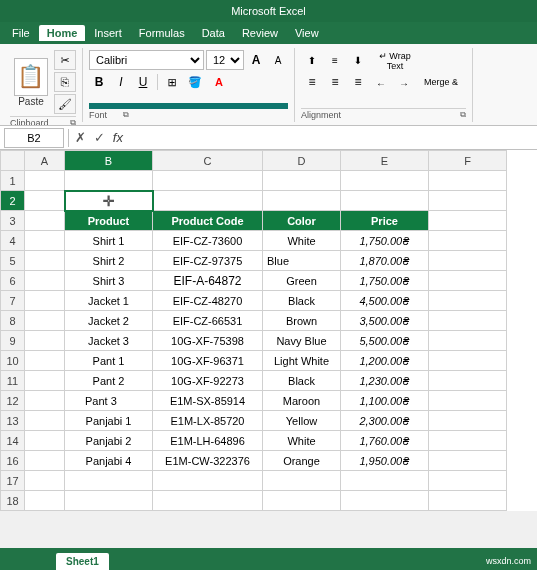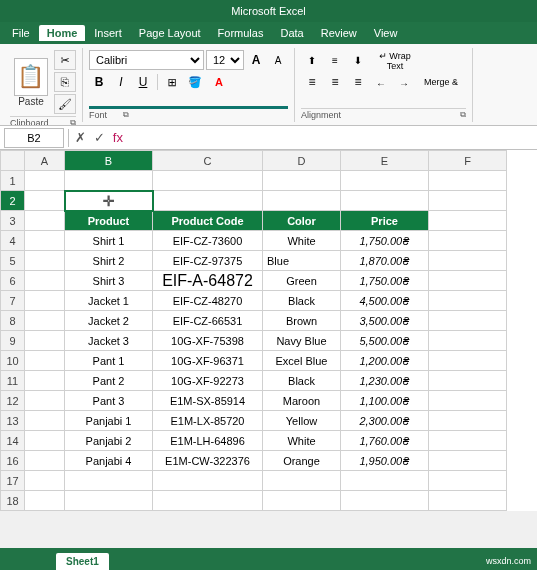--- a/index.html
+++ b/index.html
@@ -9,21 +9,20 @@
 <body>
 
 <div style="background:#1e6e42;height:22px;display:flex;align-items:center;padding:0 8px;">
   <span style="color:white;font-size:11px;flex:1;text-align:center;">Microsoft Excel</span>
 </div>
 
 <div style="background:#217346;height:22px;display:flex;align-items:center;padding:0 4px;gap:1px;">
   <span style="color:white;font-size:11px;padding:2px 8px;cursor:pointer;">File</span>
   <span style="color:#217346;font-size:11px;padding:2px 8px;cursor:pointer;background:white;font-weight:bold;border-radius:2px 2px 0 0;">Home</span>
   <span style="color:white;font-size:11px;padding:2px 8px;cursor:pointer;">Insert</span>
-  <span style="color:white;font-size:11px;padding:2px 8px;cursor:pointer;">Page Layout</span>
   <span style="color:white;font-size:11px;padding:2px 8px;cursor:pointer;">Formulas</span>
   <span style="color:white;font-size:11px;padding:2px 8px;cursor:pointer;">Data</span>
   <span style="color:white;font-size:11px;padding:2px 8px;cursor:pointer;">Review</span>
   <span style="color:white;font-size:11px;padding:2px 8px;cursor:pointer;">View</span>
 </div>
 
 <div style="background:#f8f8f8;border-bottom:1px solid #c0c0c0;padding:4px 4px 0 4px;height:82px;overflow:hidden;">
   <div style="display:flex;height:74px;align-items:stretch;gap:0;">
 
     <div style="display:flex;flex-direction:column;align-items:center;border-right:1px solid #d0d0d0;padding:2px 6px;min-width:60px;">
@@ -57,21 +56,21 @@
       </div>
       <div style="display:flex;gap:2px;margin-bottom:2px;align-items:center;">
         <button style="height:20px;min-width:20px;padding:0 3px;border:1px solid transparent;background:transparent;cursor:pointer;font-weight:bold;font-size:12px;">B</button>
         <button style="height:20px;min-width:20px;padding:0 3px;border:1px solid transparent;background:transparent;cursor:pointer;font-style:italic;font-size:12px;">I</button>
         <button style="height:20px;min-width:20px;padding:0 3px;border:1px solid transparent;background:transparent;cursor:pointer;text-decoration:underline;font-size:12px;">U</button>
         <span style="width:1px;height:16px;background:#ccc;margin:0 2px;"></span>
         <button style="height:20px;min-width:20px;padding:0 2px;border:1px solid transparent;background:transparent;cursor:pointer;font-size:11px;">⊞</button>
         <button style="height:20px;min-width:22px;padding:0 2px;border:1px solid transparent;background:transparent;cursor:pointer;font-size:11px;">🪣</button>
         <button style="height:20px;min-width:22px;padding:0 2px;border:1px solid transparent;background:transparent;cursor:pointer;font-size:11px;color:red;font-weight:bold;">A</button>
       </div>
-      <div style="font-size:9px;color:#555;border-top:3px solid #0f766e;width:100%;text-align:center;padding-top:1px;display:flex;justify-content:flex-start;align-items:center;margin-top:auto;gap:16px;">
+      <div style="font-size:9px;color:#555;border-top:6px solid #0f766e;width:100%;text-align:center;padding-top:1px;display:flex;justify-content:flex-start;align-items:center;margin-top:auto;gap:16px;">
         <span>Font</span>
           <span style="font-size:8px;">⧉</span>
       </div>
     </div>
 
     <div style="display:flex;flex-direction:column;border-right:1px solid #d0d0d0;padding:2px 6px;min-width:100px;">
       <div style="display:flex;gap:1px;margin-bottom:2px;">
         <button style="width:22px;height:20px;border:1px solid transparent;background:transparent;cursor:pointer;font-size:10px;">⬆</button>
         <button style="width:22px;height:20px;border:1px solid transparent;background:transparent;cursor:pointer;font-size:10px;">≡</button>
         <button style="width:22px;height:20px;border:1px solid transparent;background:transparent;cursor:pointer;font-size:10px;">⬇</button>
@@ -92,21 +91,21 @@
     </div>
 
   </div>
 </div>
 
 <div style="background:white;border-bottom:1px solid #c0c0c0;display:flex;align-items:center;height:24px;padding:0 4px;gap:4px;">
   <input type="text" value="B2" style="width: 60px; height: 20px; border: 1px solid rgb(187, 187, 187); font-size: 11px; padding: 0px 4px; text-align: center;">
   <div style="width:1px;height:18px;background:#c0c0c0;"></div>
   <span style="font-size:13px;color:#555;cursor:pointer;padding:0 2px;">✗</span>
   <span style="font-size:13px;color:#555;cursor:pointer;padding:0 2px;">✓</span>
-  <span style="font-size:13px;color:#be185d;cursor:pointer;padding:0 2px;">fx</span>
+  <span style="font-size:13px;color:#404040;cursor:pointer;padding:0 2px;font-style:italic;">fx</span>
   <input type="text" value="" style="flex: 1 1 0%; height: 20px; border: none; outline: none; font-size: 11px; padding: 0px 4px;">
 </div>
 
 <div style="overflow:hidden;background:white;">
   <table style="border-collapse:collapse;table-layout:fixed;">
     <colgroup>
       <col style="width:24px;">
       <col style="width:40px;">
       <col style="width:88px;">
       <col style="width:110px;">
@@ -168,21 +167,21 @@
           <td style="border: 1px solid rgb(208, 208, 208); height: 20px; padding: 0px 4px; font-size: 11px; text-align: center; white-space: nowrap; background: white;">Shirt 2</td>
           <td style="border: 1px solid rgb(208, 208, 208); height: 20px; padding: 0px 4px; font-size: 11px; text-align: center; white-space: nowrap; background: white;">EIF-CZ-97375</td>
           <td style="border: 1px solid rgb(208, 208, 208); height: 20px; padding: 0px 4px; font-size: 11px; text-align: left; white-space: nowrap; background: white;">Blue</td>
           <td style="border: 1px solid rgb(208, 208, 208); height: 20px; padding: 0px 4px; font-size: 11px; text-align: center; white-space: nowrap; background: white; font-style: italic;">1,870.00₴</td>
           <td style="border: 1px solid rgb(208, 208, 208); height: 20px; padding: 0px 4px; font-size: 11px; text-align: center; white-space: nowrap; background: white;"></td>
         </tr>
         <tr>
           <th style="background: rgb(242, 242, 242); border: 1px solid rgb(208, 208, 208); text-align: center; font-size: 11px; color: rgb(68, 68, 68); font-weight: normal; width: 24px; height: 20px;">6</th>
           <td style="border: 1px solid rgb(208, 208, 208); height: 20px; padding: 0px 4px; font-size: 11px; text-align: center; white-space: nowrap; background: white;"></td>
           <td style="border: 1px solid rgb(208, 208, 208); height: 20px; padding: 0px 4px; font-size: 11px; text-align: center; white-space: nowrap; background: white;">Shirt 3</td>
-          <td style="border: 1px solid rgb(208, 208, 208); height: 20px; padding: 0px 4px; font-size: 16px; text-align: center; white-space: nowrap; background: white;">EIF-A-64872</td>
+          <td style="border: 1px solid rgb(208, 208, 208); height: 20px; padding: 0px 4px; font-size: 12px; text-align: center; white-space: nowrap; background: white;">EIF-A-64872</td>
           <td style="border: 1px solid rgb(208, 208, 208); height: 20px; padding: 0px 4px; font-size: 11px; text-align: center; white-space: nowrap; background: white;">Green</td>
           <td style="border: 1px solid rgb(208, 208, 208); height: 20px; padding: 0px 4px; font-size: 11px; text-align: center; white-space: nowrap; background: white; font-style: italic;">1,750.00₴</td>
           <td style="border: 1px solid rgb(208, 208, 208); height: 20px; padding: 0px 4px; font-size: 11px; text-align: center; white-space: nowrap; background: white;"></td>
         </tr>
         <tr>
           <th style="background: rgb(242, 242, 242); border: 1px solid rgb(208, 208, 208); text-align: center; font-size: 11px; color: rgb(68, 68, 68); font-weight: normal; width: 24px; height: 20px;">7</th>
           <td style="border: 1px solid rgb(208, 208, 208); height: 20px; padding: 0px 4px; font-size: 11px; text-align: center; white-space: nowrap; background: white;"></td>
           <td style="border: 1px solid rgb(208, 208, 208); height: 20px; padding: 0px 4px; font-size: 11px; text-align: center; white-space: nowrap; background: white;">Jacket 1</td>
           <td style="border: 1px solid rgb(208, 208, 208); height: 20px; padding: 0px 4px; font-size: 11px; text-align: center; white-space: nowrap; background: white;">EIF-CZ-48270</td>
           <td style="border: 1px solid rgb(208, 208, 208); height: 20px; padding: 0px 4px; font-size: 11px; text-align: center; white-space: nowrap; background: white;">Black</td>
@@ -205,37 +204,37 @@
           <td style="border: 1px solid rgb(208, 208, 208); height: 20px; padding: 0px 4px; font-size: 11px; text-align: center; white-space: nowrap; background: white;">10G-XF-75398</td>
           <td style="border: 1px solid rgb(208, 208, 208); height: 20px; padding: 0px 4px; font-size: 11px; text-align: center; white-space: nowrap; background: white;">Navy Blue</td>
           <td style="border: 1px solid rgb(208, 208, 208); height: 20px; padding: 0px 4px; font-size: 11px; text-align: center; white-space: nowrap; background: white; font-style: italic;">5,500.00₴</td>
           <td style="border: 1px solid rgb(208, 208, 208); height: 20px; padding: 0px 4px; font-size: 11px; text-align: center; white-space: nowrap; background: white;"></td>
         </tr>
         <tr>
           <th style="background: rgb(242, 242, 242); border: 1px solid rgb(208, 208, 208); text-align: center; font-size: 11px; color: rgb(68, 68, 68); font-weight: normal; width: 24px; height: 20px;">10</th>
           <td style="border: 1px solid rgb(208, 208, 208); height: 20px; padding: 0px 4px; font-size: 11px; text-align: center; white-space: nowrap; background: white;"></td>
           <td style="border: 1px solid rgb(208, 208, 208); height: 20px; padding: 0px 4px; font-size: 11px; text-align: center; white-space: nowrap; background: white;">Pant 1</td>
           <td style="border: 1px solid rgb(208, 208, 208); height: 20px; padding: 0px 4px; font-size: 11px; text-align: center; white-space: nowrap; background: white;">10G-XF-96371</td>
-          <td style="border: 1px solid rgb(208, 208, 208); height: 20px; padding: 0px 4px; font-size: 11px; text-align: center; white-space: nowrap; background: white;">Excel Blue</td>
+          <td style="border: 1px solid rgb(208, 208, 208); height: 20px; padding: 0px 4px; font-size: 11px; text-align: center; white-space: nowrap; background: white;">Light White</td>
           <td style="border: 1px solid rgb(208, 208, 208); height: 20px; padding: 0px 4px; font-size: 11px; text-align: center; white-space: nowrap; background: white; font-style: italic;">1,200.00₴</td>
           <td style="border: 1px solid rgb(208, 208, 208); height: 20px; padding: 0px 4px; font-size: 11px; text-align: center; white-space: nowrap; background: white;"></td>
         </tr>
         <tr>
           <th style="background: rgb(242, 242, 242); border: 1px solid rgb(208, 208, 208); text-align: center; font-size: 11px; color: rgb(68, 68, 68); font-weight: normal; width: 24px; height: 20px;">11</th>
           <td style="border: 1px solid rgb(208, 208, 208); height: 20px; padding: 0px 4px; font-size: 11px; text-align: center; white-space: nowrap; background: white;"></td>
           <td style="border: 1px solid rgb(208, 208, 208); height: 20px; padding: 0px 4px; font-size: 11px; text-align: center; white-space: nowrap; background: white;">Pant 2</td>
           <td style="border: 1px solid rgb(208, 208, 208); height: 20px; padding: 0px 4px; font-size: 11px; text-align: center; white-space: nowrap; background: white;">10G-XF-92273</td>
           <td style="border: 1px solid rgb(208, 208, 208); height: 20px; padding: 0px 4px; font-size: 11px; text-align: center; white-space: nowrap; background: white;">Black</td>
           <td style="border: 1px solid rgb(208, 208, 208); height: 20px; padding: 0px 4px; font-size: 11px; text-align: center; white-space: nowrap; background: white; font-style: italic;">1,230.00₴</td>
           <td style="border: 1px solid rgb(208, 208, 208); height: 20px; padding: 0px 4px; font-size: 11px; text-align: center; white-space: nowrap; background: white;"></td>
         </tr>
         <tr>
           <th style="background: rgb(242, 242, 242); border: 1px solid rgb(208, 208, 208); text-align: center; font-size: 11px; color: rgb(68, 68, 68); font-weight: normal; width: 24px; height: 20px;">12</th>
           <td style="border: 1px solid rgb(208, 208, 208); height: 20px; padding: 0px 4px; font-size: 11px; text-align: center; white-space: nowrap; background: white;"></td>
-          <td style="border: 1px solid rgb(208, 208, 208); height: 20px; padding: 0px 0; font-size: 11px; text-align: center; white-space: nowrap; background: white;">Pant 3</td>
+          <td style="border: 1px solid rgb(208, 208, 208); height: 20px; padding: 0px 20px; font-size: 11px; text-align: left; white-space: nowrap; background: white;">Pant 3</td>
           <td style="border: 1px solid rgb(208, 208, 208); height: 20px; padding: 0px 4px; font-size: 11px; text-align: center; white-space: nowrap; background: white;">E1M-SX-85914</td>
           <td style="border: 1px solid rgb(208, 208, 208); height: 20px; padding: 0px 4px; font-size: 11px; text-align: center; white-space: nowrap; background: white;">Maroon</td>
           <td style="border: 1px solid rgb(208, 208, 208); height: 20px; padding: 0px 4px; font-size: 11px; text-align: center; white-space: nowrap; background: white; font-style: italic;">1,100.00₴</td>
           <td style="border: 1px solid rgb(208, 208, 208); height: 20px; padding: 0px 4px; font-size: 11px; text-align: center; white-space: nowrap; background: white;"></td>
         </tr>
         <tr>
           <th style="background: rgb(242, 242, 242); border: 1px solid rgb(208, 208, 208); text-align: center; font-size: 11px; color: rgb(68, 68, 68); font-weight: normal; width: 24px; height: 20px;">13</th>
           <td style="border: 1px solid rgb(208, 208, 208); height: 20px; padding: 0px 4px; font-size: 11px; text-align: center; white-space: nowrap; background: white;"></td>
           <td style="border: 1px solid rgb(208, 208, 208); height: 20px; padding: 0px 4px; font-size: 11px; text-align: center; white-space: nowrap; background: white;">Panjabi 1</td>
           <td style="border: 1px solid rgb(208, 208, 208); height: 20px; padding: 0px 4px; font-size: 11px; text-align: center; white-space: nowrap; background: white;">E1M-LX-85720</td>

